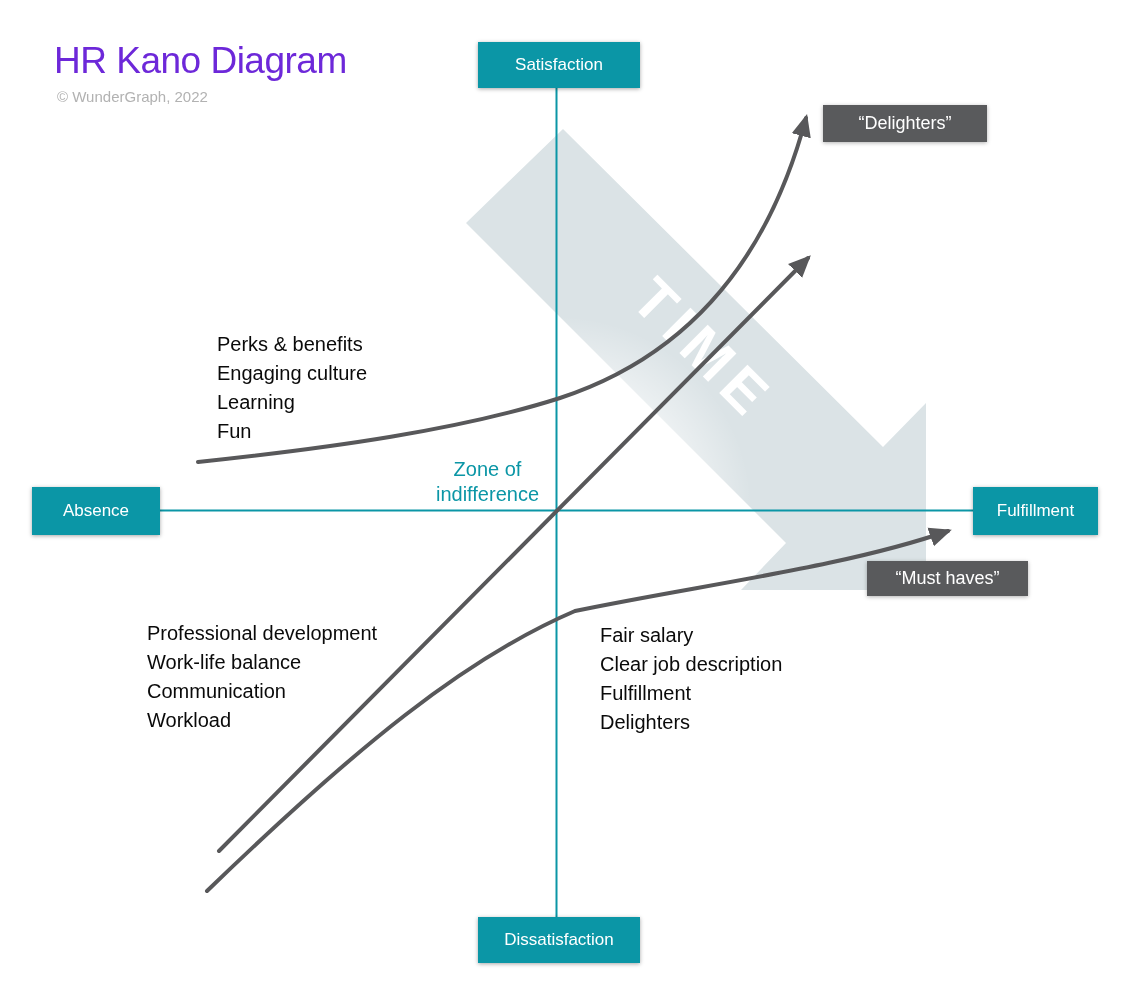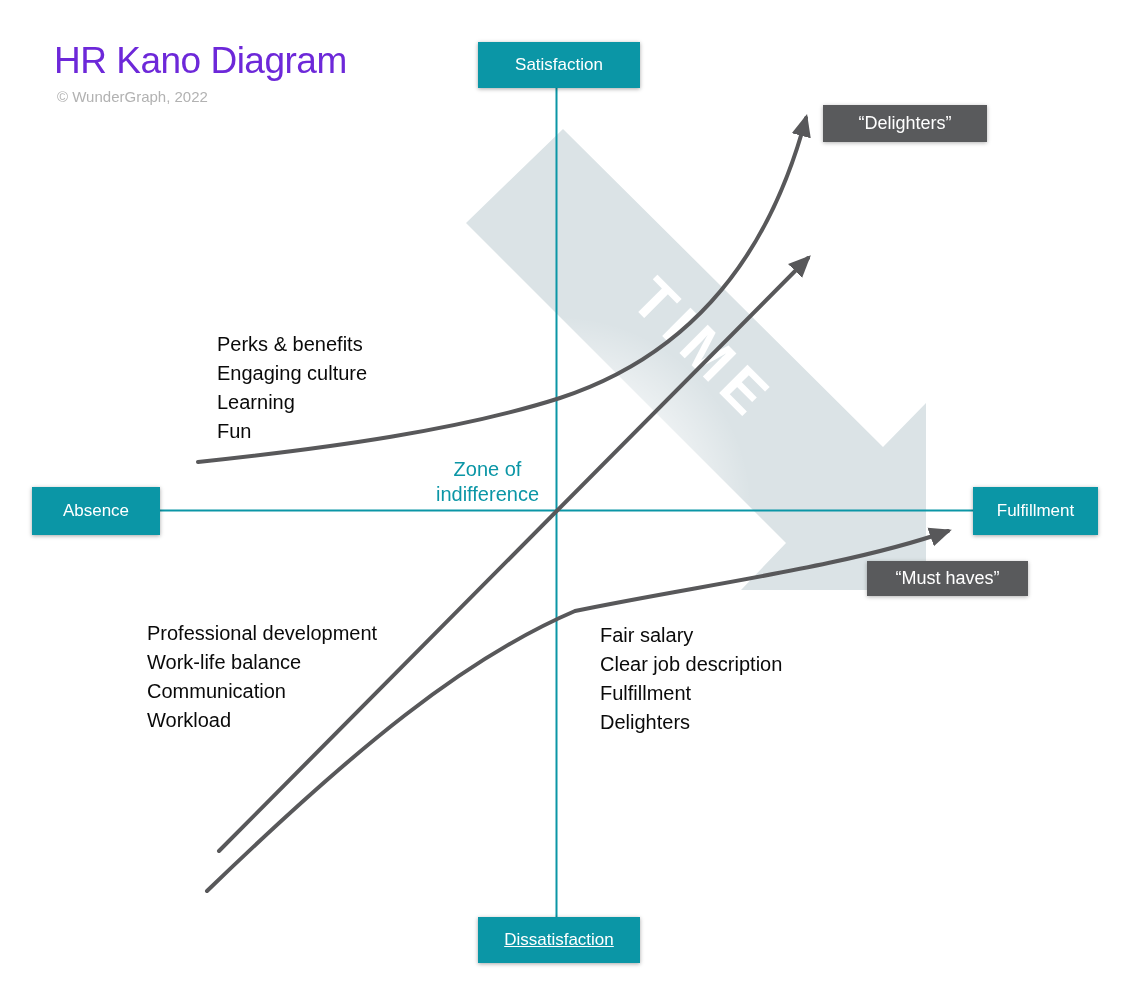--- a/index.html
+++ b/index.html
@@ -18,21 +18,21 @@
     background:#0b96a6;color:#ffffff;font-size:17px;
     display:flex;align-items:center;justify-content:center;
     box-shadow:0 1px 4px rgba(0,0,0,0.35);
   }
   .dark-box{
     background:#595a5c;color:#ffffff;font-size:18px;
     display:flex;align-items:center;justify-content:center;
     box-shadow:0 1px 4px rgba(0,0,0,0.3);
   }
   .box-satisfaction{left:478px;top:42px;width:162px;height:46px;}
-  .box-dissatisfaction{left:478px;top:917px;width:162px;height:46px;text-decoration:underline;}
+  .box-dissatisfaction{left:478px;top:917px;width:162px;height:46px;}
   .box-absence{left:32px;top:487px;width:128px;height:48px;}
   .box-fulfillment{left:973px;top:487px;width:125px;height:48px;}
   .box-delighters{left:823px;top:105px;width:164px;height:37px;}
   .box-satisfiers{left:823px;top:265px;width:164px;height:38px;}
   .box-musthaves{left:867px;top:561px;width:161px;height:35px;}
   .quad-list{font-size:20px;color:#0a0a0a;line-height:29px;}
   .quad-top-left{left:217px;top:330px;}
   .quad-bottom-left{left:115px;top:619px;margin-left:32px;}
   .quad-bottom-right{left:600px;top:621px;}
   .zone-label{

